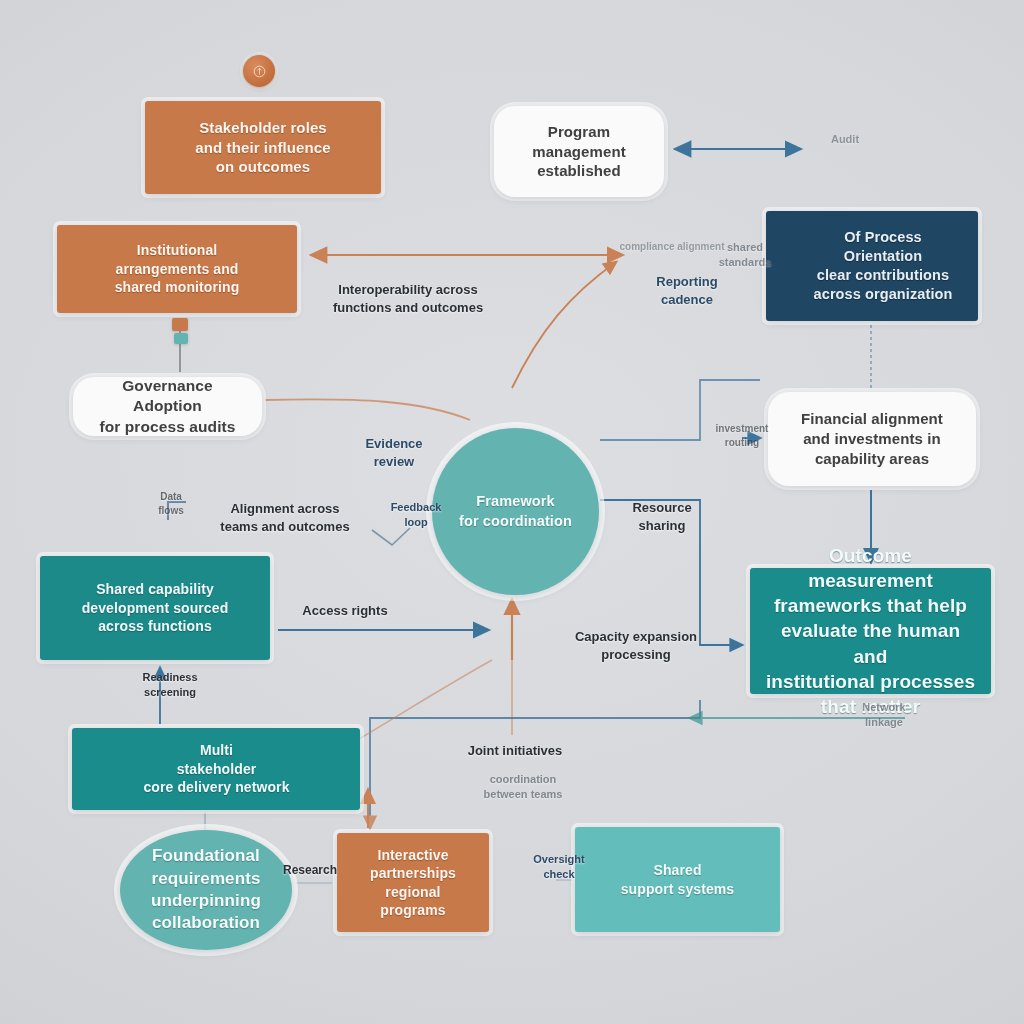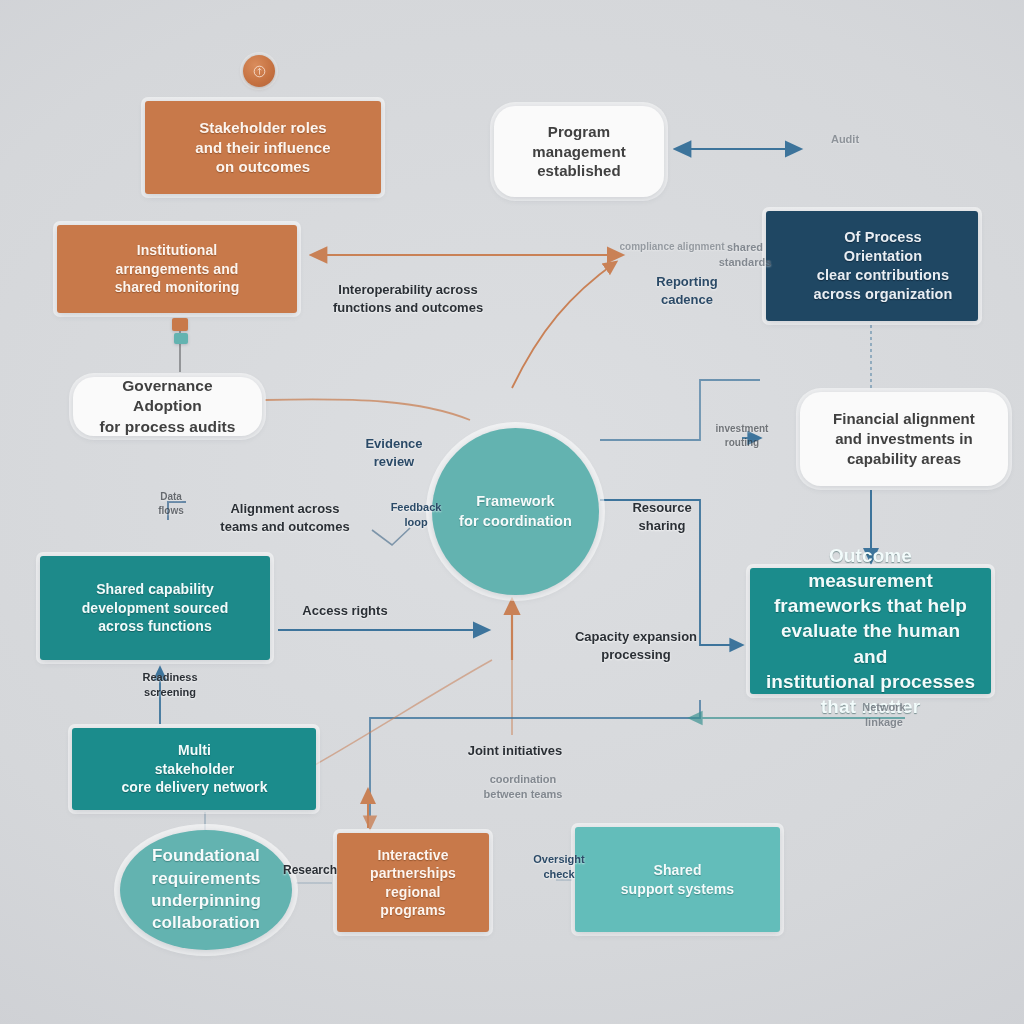--- a/index.html
+++ b/index.html
@@ -96,25 +96,25 @@
     border-radius: 50%;
     box-shadow: 0 2px 9px rgba(70,80,95,0.22), 0 0 0 6px rgba(255,255,255,0.62);
   }
 
   
   #node-stakeholder-roles   { left:145px;  top:101px; width:236px; height:93px;  font-size:15px; }
   #node-program-governance  { left:494px;  top:106px; width:170px; height:91px;  font-size:15px; }
   #node-institutional-eco   { left:57px;   top:225px; width:240px; height:88px;  font-size:14px; }
   #node-process-orientation { left:766px;  top:211px; width:212px; height:110px; font-size:14.5px;padding-left:36px; }
   #node-governance-adoption { left:73px;   top:377px; width:189px; height:59px;  font-size:15.5px; }
-  #node-financial-alignment { left:768px;  top:392px; width:208px; height:94px;  font-size:15px;margin-left:32px; }
+  #node-financial-alignment { left:768px;  top:392px; width:208px; height:94px;  font-size:15px; }
   #node-core-hub            { left:432px;  top:428px; width:167px; height:167px; font-size:14.5px; }
   #node-shared-capacity     { left:40px;   top:556px; width:230px; height:104px; font-size:14px; }
   #node-outcome-metrics     { left:750px;  top:568px; width:241px; height:126px; font-size:19px; }
-  #node-delivery-network    { left:72px;   top:728px; width:244px; height:82px;  font-size:14px;padding-left:15px; }
+  #node-delivery-network    { left:72px;   top:728px; width:288px; height:82px;  font-size:14px;padding-left:15px; }
   #node-foundational-circle { left:120px;  top:830px; width:172px; height:120px; font-size:17px; }
   #node-regional-programs   { left:337px;  top:833px; width:152px; height:99px;  font-size:14px; }
   #node-support-systems     { left:575px;  top:827px; width:205px; height:105px; font-size:14px; }
 
   
   .edge-label {
     position: absolute;
     color: #2a2f35;
     font-size: 13px;
     line-height: 1.35;

